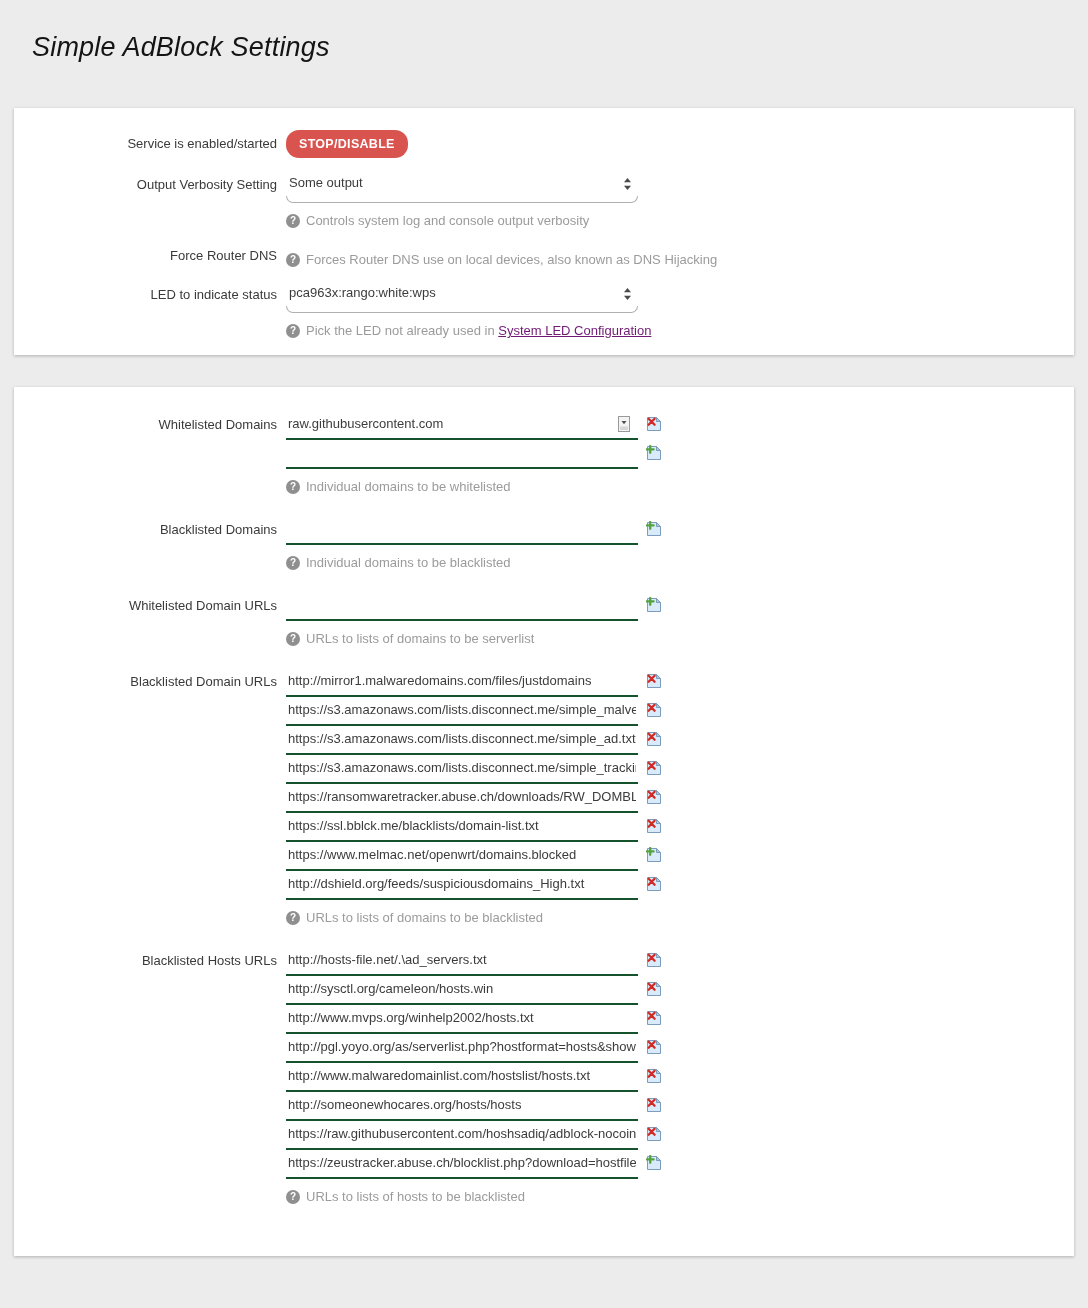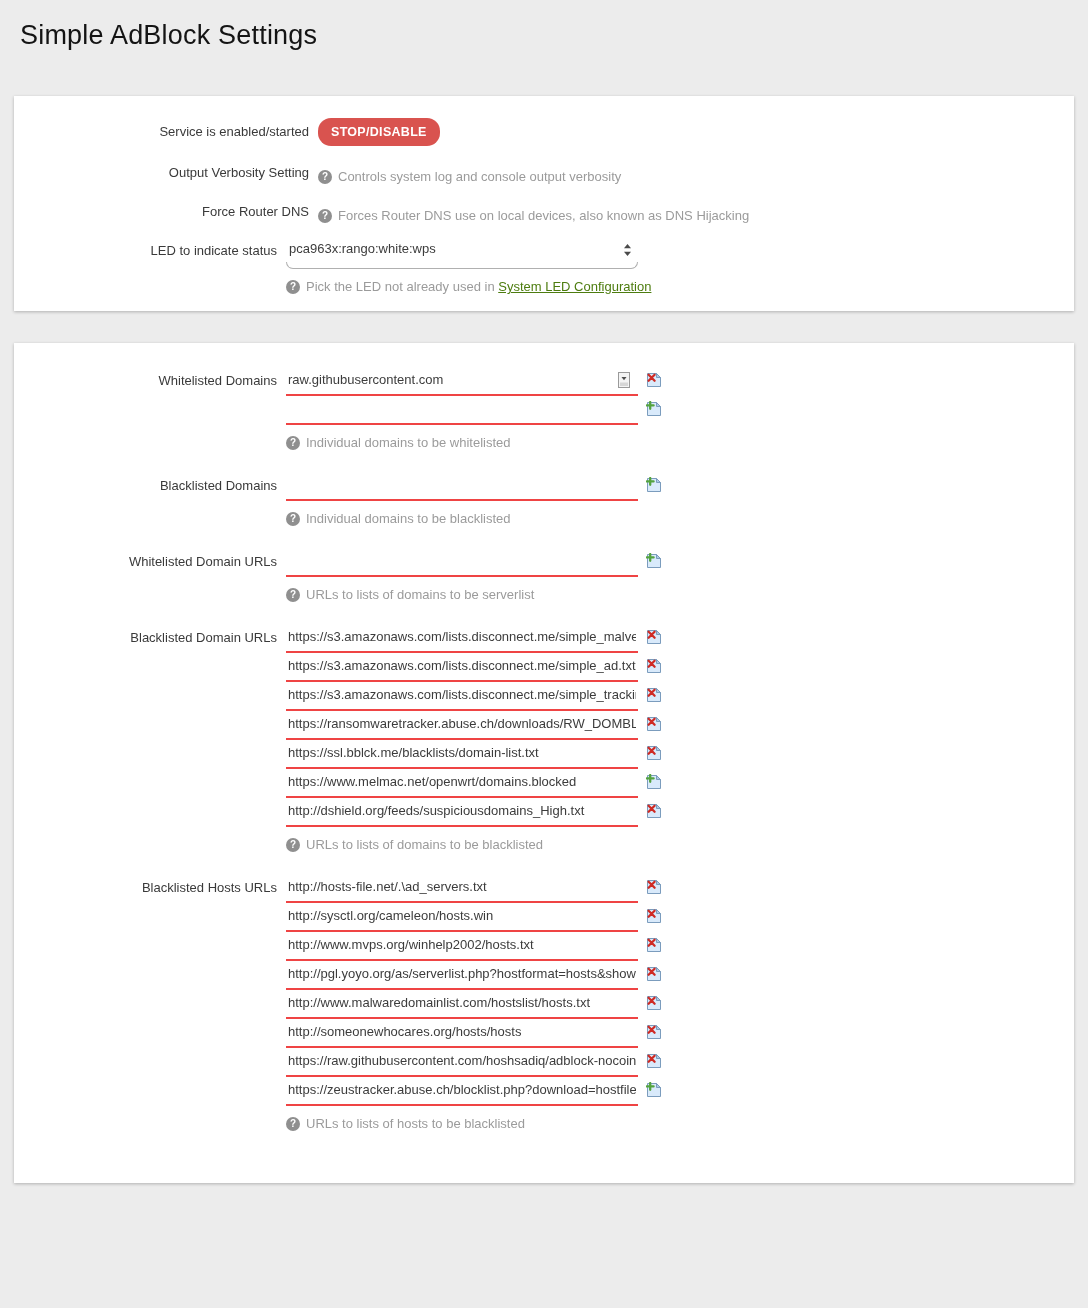--- a/index.html
+++ b/index.html
@@ -5,21 +5,21 @@
   * { box-sizing: border-box; }
   html,body { margin:0; padding:0; }
   body {
     width:1088px; min-height:1308px; margin:0 auto;
     background:#ececec;
     font-family:"Liberation Sans", sans-serif;
     color:#3c3c3c;
   }
   h1.page-title {
     font-size:27px; font-weight:400; color:#141414;
-    margin:4px; padding:16px 0 0 16px; letter-spacing:.2px;
+    margin:16px; padding:16px 0 0 16px; letter-spacing:.2px;font-style:italic;
   }
   .card {
     background:#ffffff;
     margin:0 14px;
     box-shadow:0 1px 3px rgba(0,0,0,.25);
   }
   .card.first { margin-top:45px; padding:22px 0 16px 0; }
   .card.second { margin-top:32px; padding:24px 0 30px 0; }
 
   .form-row, .section { display:flex; align-items:flex-start; }
@@ -30,21 +30,21 @@
   }
   .field-col { flex:1 1 auto; min-width:0; }
 
   
   .btn-danger {
     display:inline-block; background:#d9534f; color:#fff;
     border:none; border-radius:13px; padding:7px 13px;
     font-size:12.5px; font-weight:bold; letter-spacing:.3px;
     font-family:"Liberation Sans", sans-serif; cursor:pointer;
   }
-  .group { margin-bottom:13px;padding-left:32px; }
+  .group { margin-bottom:13px; }
   .select-box {
     position:relative; width:352px; height:32px;
     font-size:13px; color:#3c3c3c; cursor:pointer;
     padding:4px 22px 0 3px;
     white-space:nowrap; overflow:hidden;
   }
   .select-underline {
     position:absolute; left:0; right:0; bottom:0; height:7px;
     border:1px solid #b0b0b0; border-top:none;
     border-radius:0 0 7px 7px;
@@ -53,30 +53,30 @@
 
   .help-line {
     margin-top:10px; font-size:13px; color:#9b9b9b; line-height:16px;
     display:flex; align-items:flex-start;
   }
   .help-icon {
     flex:0 0 14px; width:14px; height:14px; border-radius:50%;
     background:#8f8f8f; color:#fff; font-size:10px; font-weight:bold;
     text-align:center; line-height:14px; margin:1px 6px 0 0;
   }
-  .help-link { color:#4d7c0f; text-decoration:underline; cursor:pointer; }
+  .help-link { color:#701a75; text-decoration:underline; cursor:pointer; }
 
   
   .section { margin-bottom:21px; }
   .value-row { display:flex; align-items:flex-start; }
   .row-field { position:relative; width:352px; flex:0 0 352px; }
   .value-input {
     width:352px; height:29px;
     border:none; outline:none; background:transparent;
-    border-bottom:2px solid #ef4444;
+    border-bottom:2px solid #14532d;
     font-family:"Liberation Sans", sans-serif;
     font-size:13px; color:#3c3c3c;
     padding:4px 2px 6px 2px;
   }
   .row-field.has-combo .value-input { padding-right:26px; }
   .combo-btn { position:absolute; right:8px; top:5px; cursor:pointer; line-height:0; }
   .icon-btn {
     margin:5px 0 0 8px; padding:0; border:none; background:transparent;
     cursor:pointer; line-height:0;
   }
@@ -94,20 +94,30 @@
   <div class="form-row group" style="align-items:center;">
     <div class="label-col" style="padding-top:0;">Service is enabled/started</div>
     <div class="field-col">
       <button class="btn-danger">STOP/DISABLE</button>
     </div>
   </div>
 
   <div class="form-row group">
     <div class="label-col">Output Verbosity Setting</div>
     <div class="field-col">
+      <div class="select-box">
+        <span>Some output</span>
+        <span class="select-arrows">
+          <svg width="9" height="14" viewBox="0 0 9 14">
+              <path d="M1 5.2 L4.5 1 L8 5.2 Z" fill="#4a4a4a"></path>
+              <path d="M1 8.8 L8 8.8 L4.5 13 Z" fill="#4a4a4a"></path>
+            </svg>
+        </span>
+        <span class="select-underline"></span>
+      </div>
       <div class="help-line">
         <span class="help-icon">?</span>
         <span>Controls system log and console output verbosity</span>
       </div>
     </div>
   </div>
 
   <div class="form-row group">
     <div class="label-col">Force Router DNS</div>
     <div class="field-col">
@@ -238,20 +248,34 @@
         <span class="help-icon">?</span>
         <span>URLs to lists of domains to be serverlist</span>
       </div>
     </div>
   </div>
 
   <div class="section">
     <div class="label-col">Blacklisted Domain URLs</div>
     <div class="field-col">
       <div>
+  <div class="value-row">
+    <div class="row-field">
+      <input class="value-input" type="text" value="http://mirror1.malwaredomains.com/files/justdomains" style="">
+      
+    </div>
+    <button class="icon-btn" title="">
+      <svg width="16" height="16" viewBox="0 0 16 16">
+        <path d="M1.5 1.5 H10.5 L14.5 5.5 V14.5 H1.5 Z" fill="#d9eafb" stroke="#7b9cbd"></path>
+        <path d="M10.5 1.5 V5.5 H14.5 Z" fill="#abc9e6" stroke="#7b9cbd"></path>
+        <path d="M2.6 2.8 L8.6 8.8 M8.6 2.8 L2.6 8.8" stroke="#cf2a24" stroke-width="2.3" stroke-linecap="round"></path>
+      </svg>
+    </button>
+
+  </div>
 
   <div class="value-row">
     <div class="row-field">
       <input class="value-input" type="text" value="https://s3.amazonaws.com/lists.disconnect.me/simple_malvertising.txt" style="">
       
     </div>
     <button class="icon-btn" title="">
       <svg width="16" height="16" viewBox="0 0 16 16">
         <path d="M1.5 1.5 H10.5 L14.5 5.5 V14.5 H1.5 Z" fill="#d9eafb" stroke="#7b9cbd"></path>
         <path d="M10.5 1.5 V5.5 H14.5 Z" fill="#abc9e6" stroke="#7b9cbd"></path>

